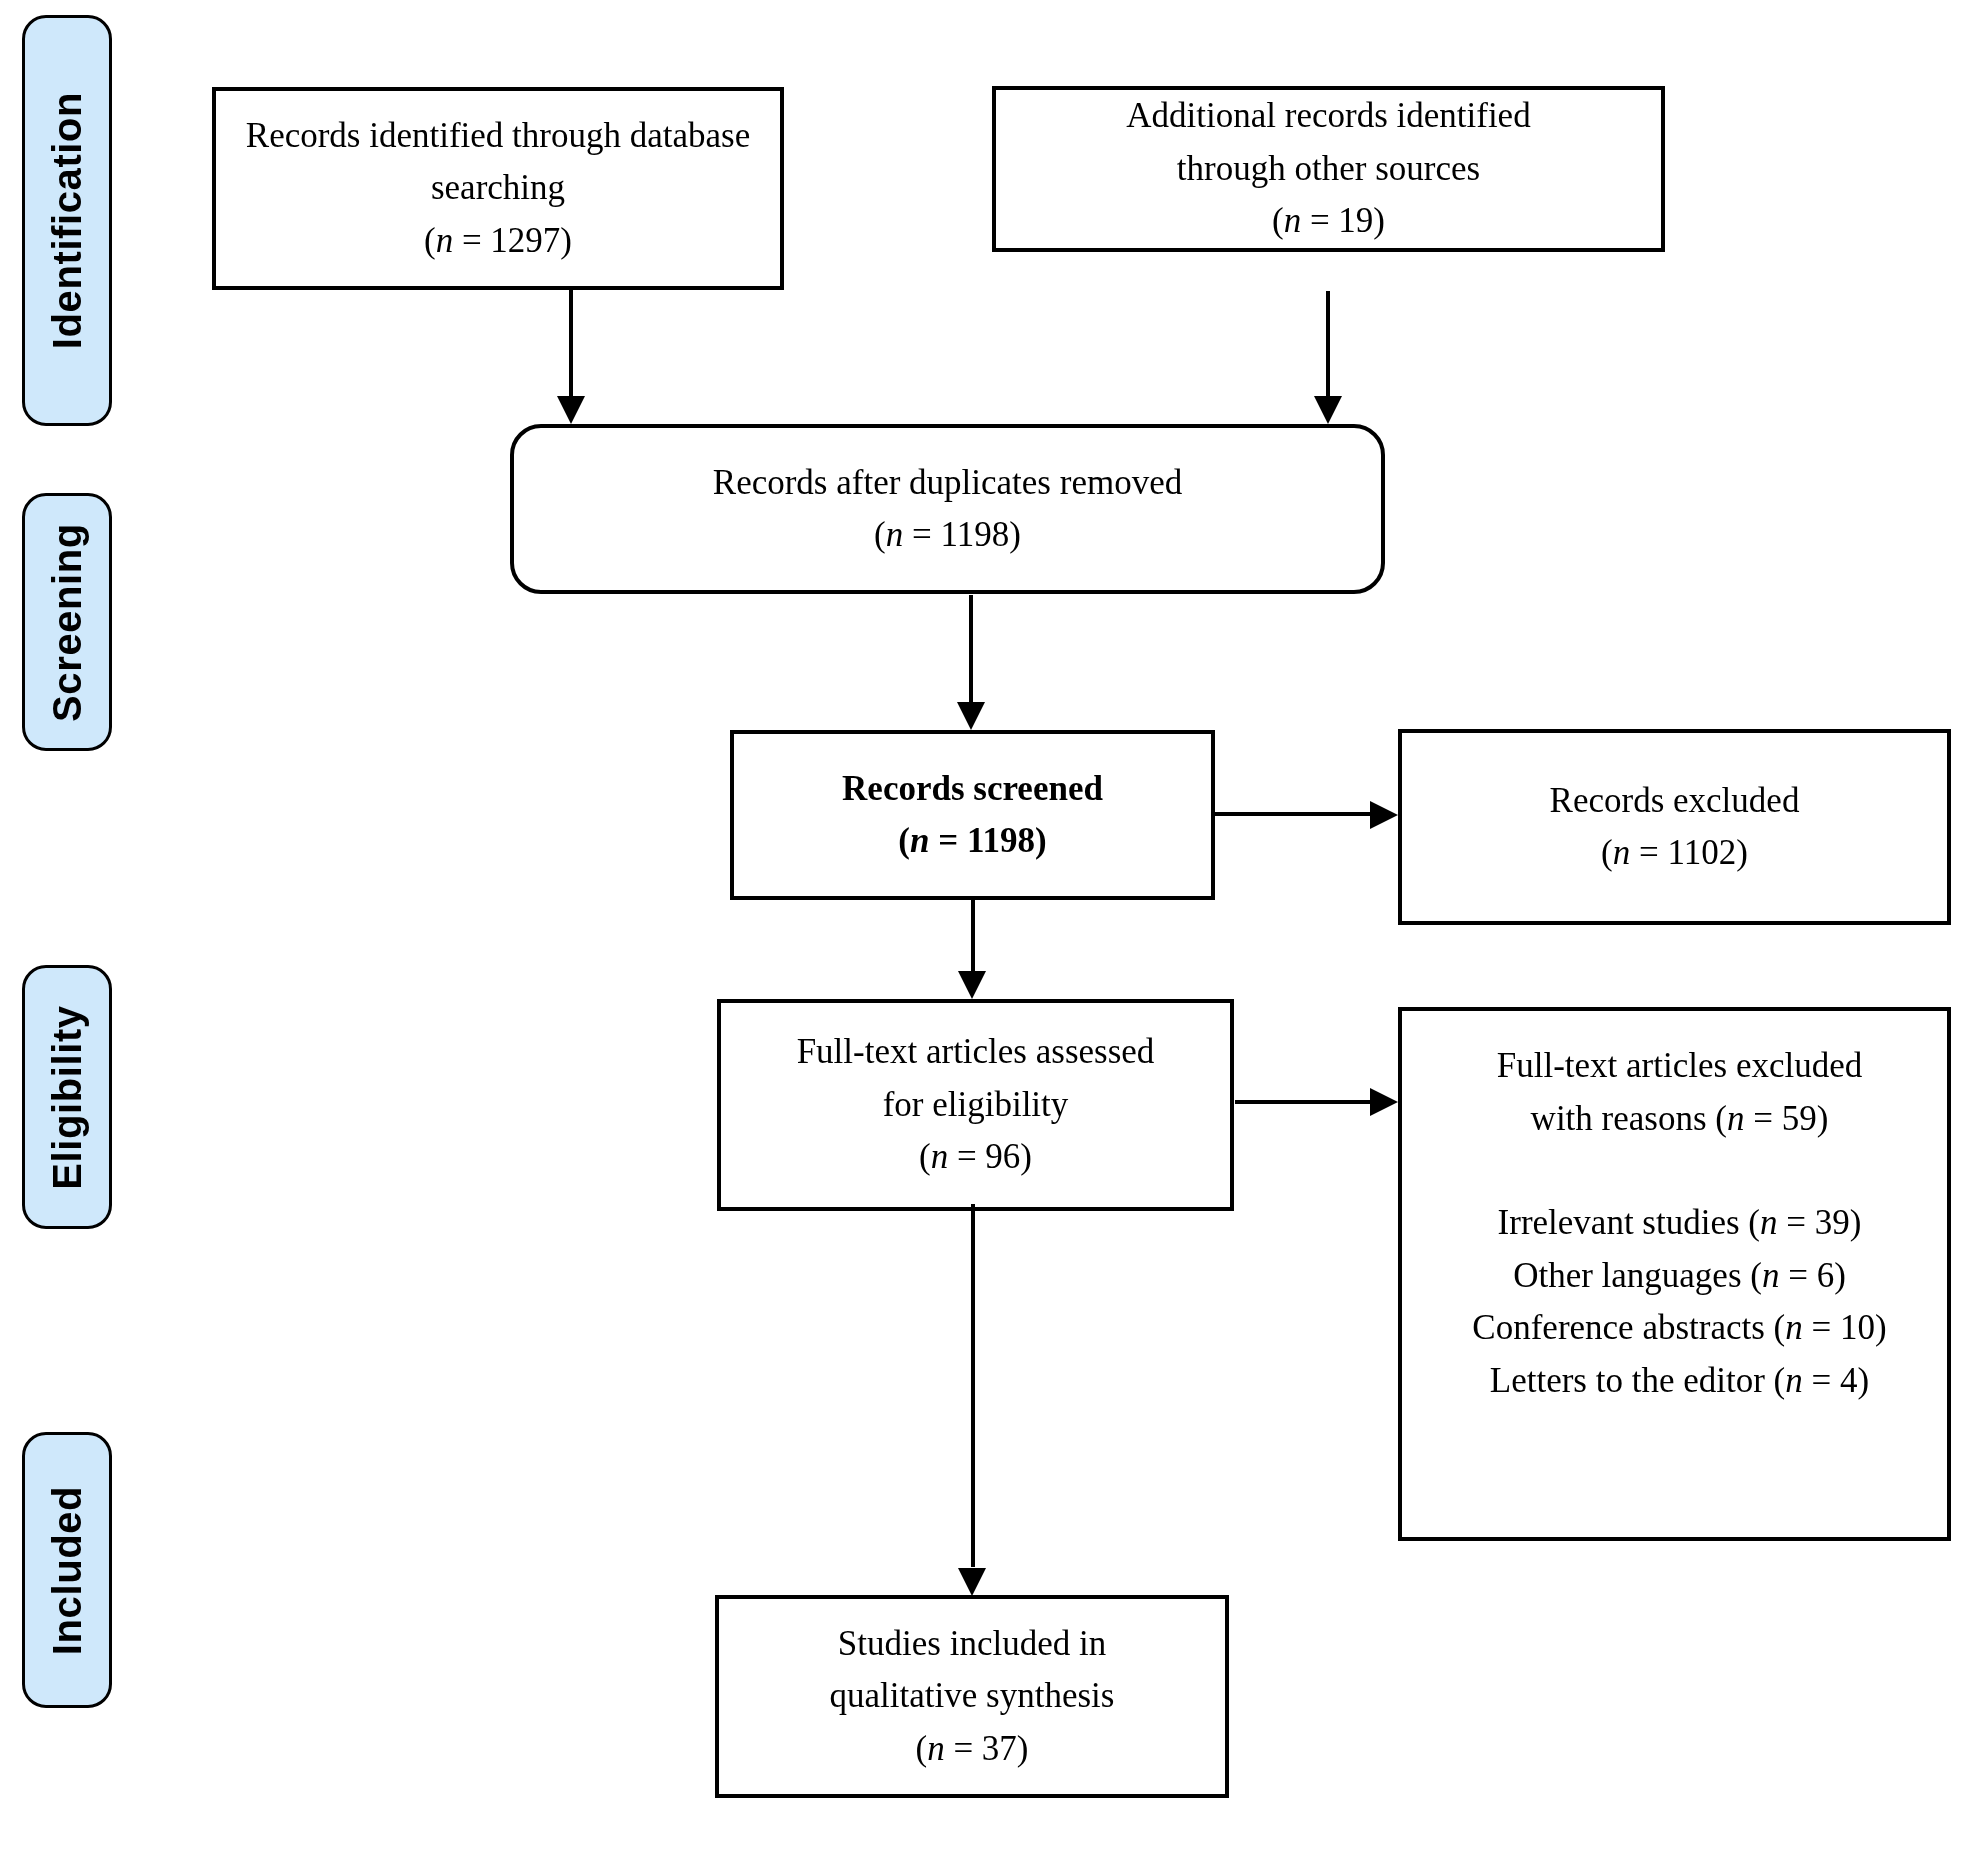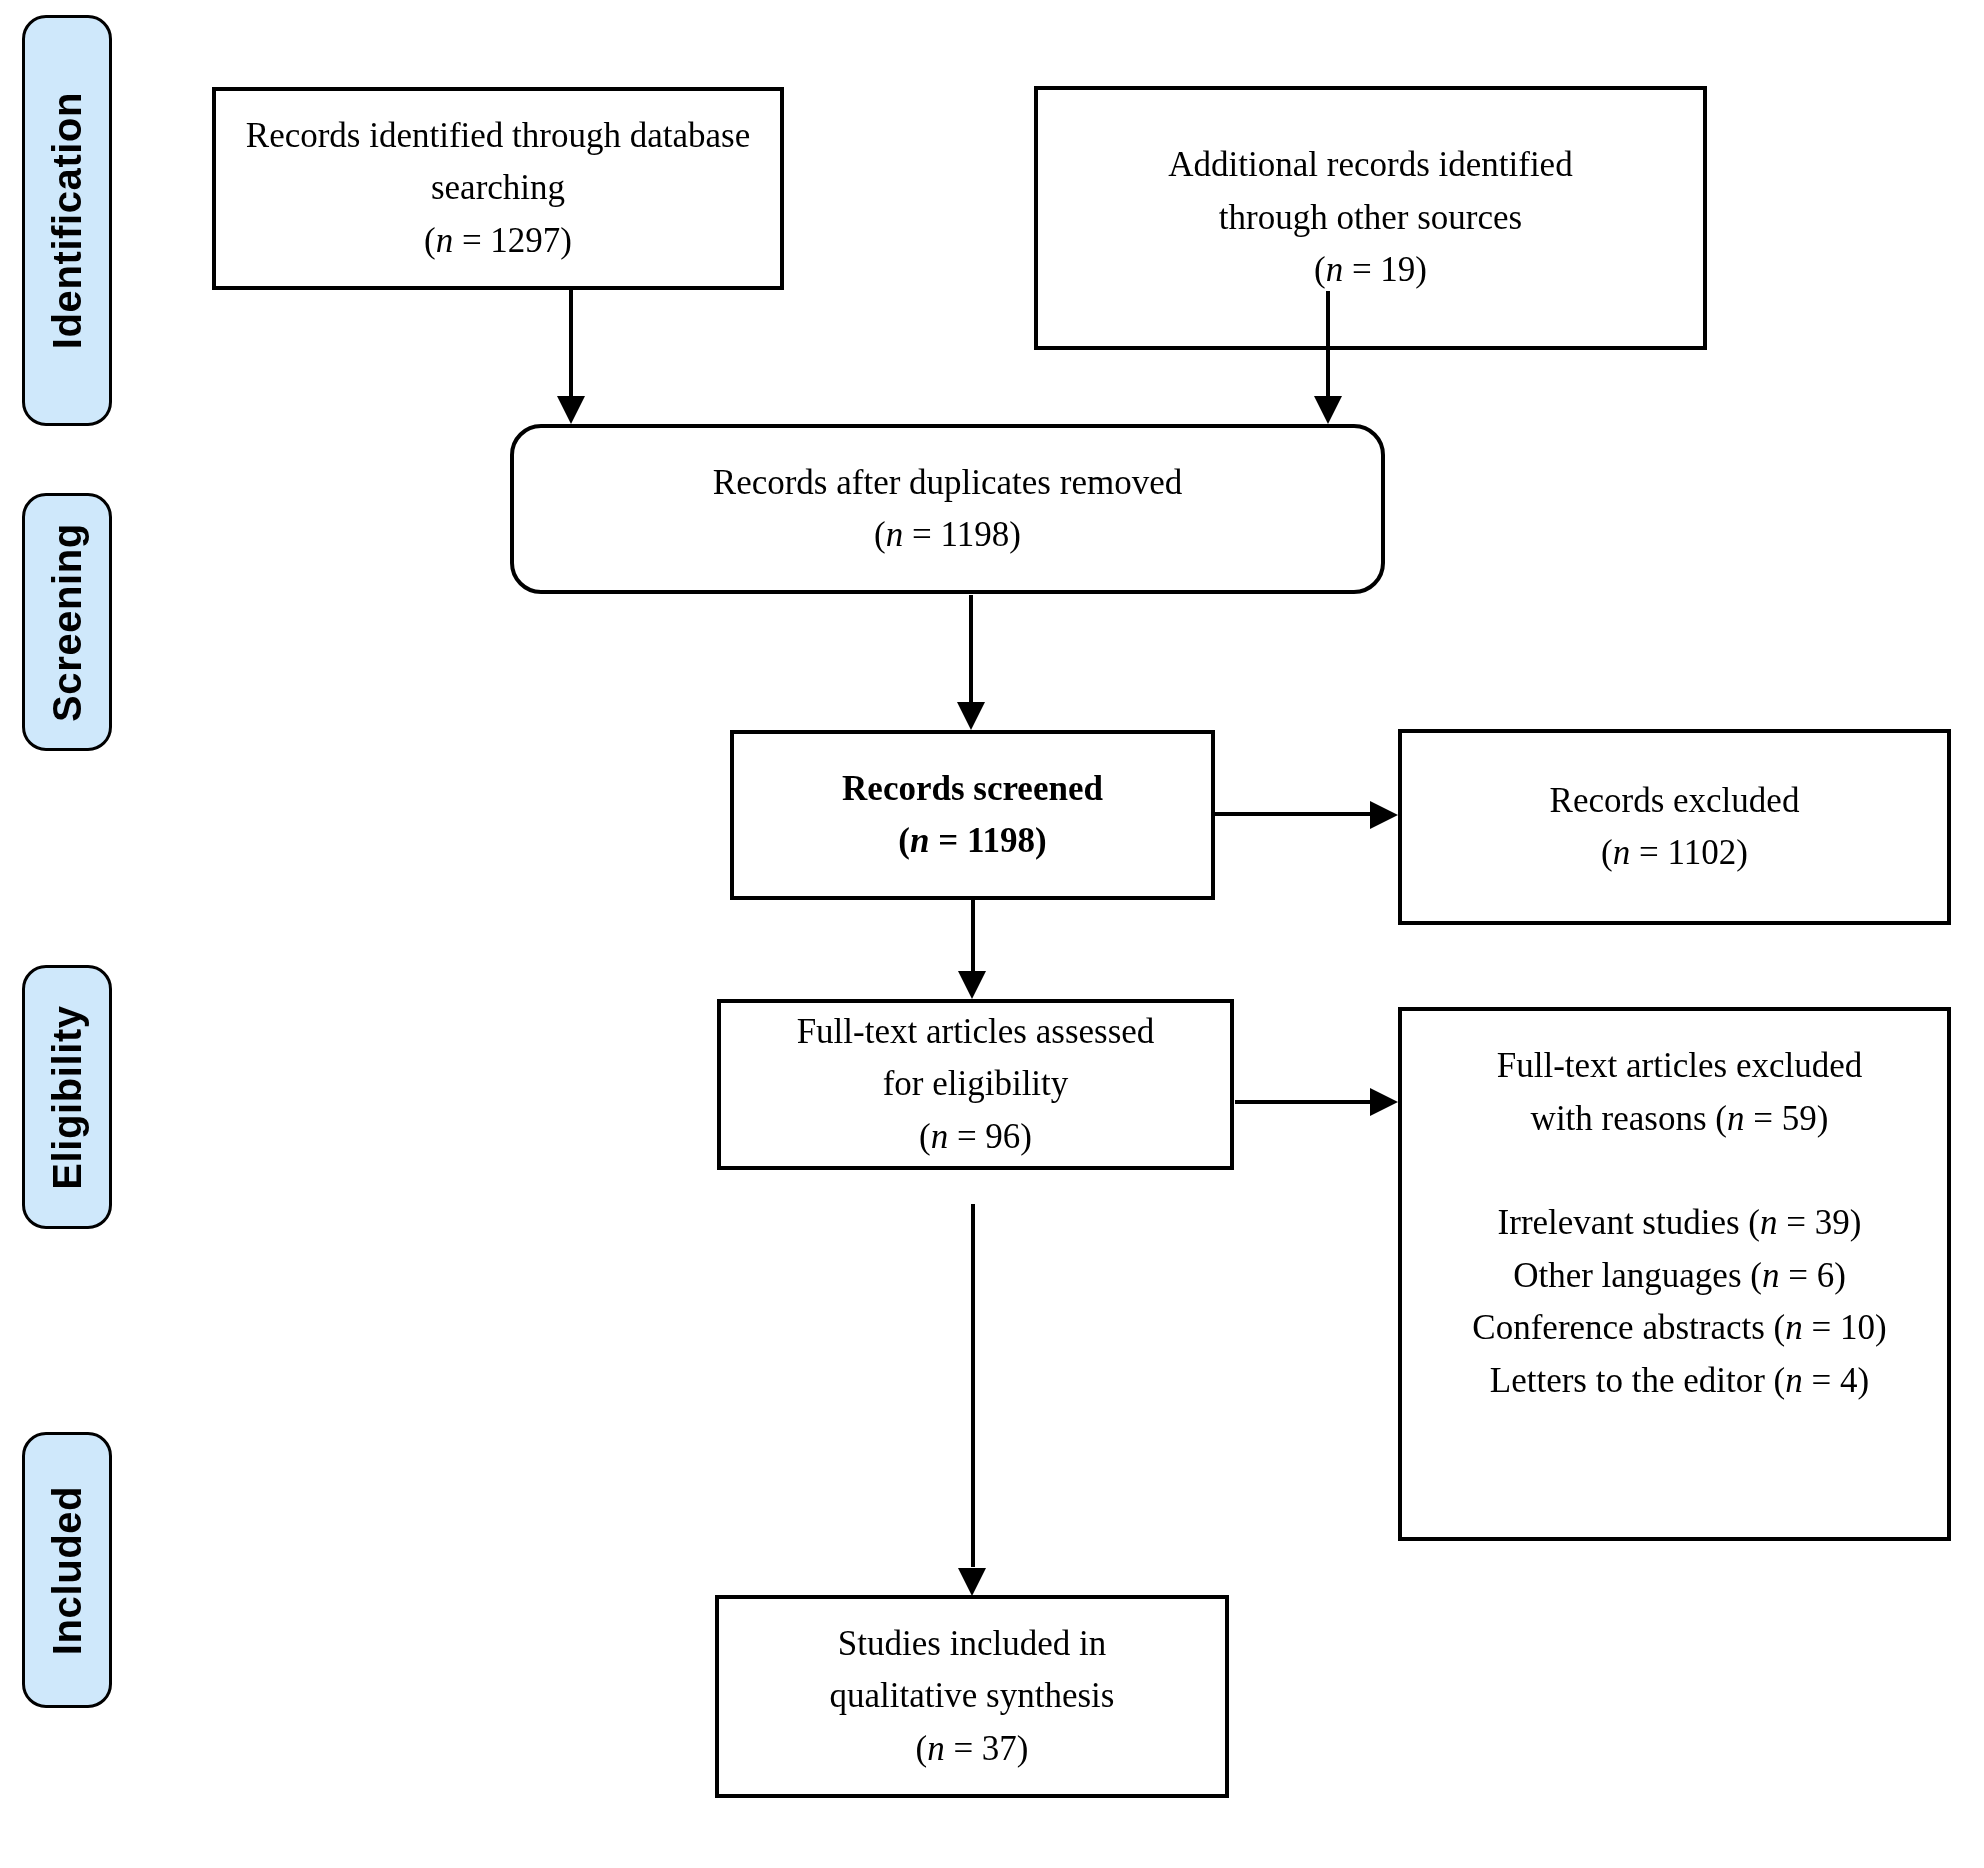--- a/index.html
+++ b/index.html
@@ -82,42 +82,42 @@
   <div class="stage" style="top:1432px;height:276px;">
     <span class="vtext">Included</span>
   </div>
 
   <div class="fbox" style="left:212px;top:87px;width:572px;height:203px;">
     <div>Records identified through database</div>
     <div>searching</div>
     <div>(<i>n</i> = 1297)</div>
   </div>
 
-  <div class="fbox" style="left:992px;top:86px;width:673px;height:264px;margin-left:42px;">
+  <div class="fbox" style="left:992px;top:86px;width:673px;height:166px;">
     <div>Additional records identified</div>
     <div>through other sources</div>
     <div>(<i>n</i> = 19)</div>
   </div>
 
   <div class="fbox" style="left:510px;top:424px;width:875px;height:170px;border-radius:31px;">
     <div>Records after duplicates removed</div>
     <div>(<i>n</i> = 1198)</div>
   </div>
 
   <div class="fbox" style="left:730px;top:730px;width:485px;height:170px;font-weight:bold;">
     <div>Records screened</div>
     <div>(<i>n</i> = 1198)</div>
   </div>
 
   <div class="fbox" style="left:1398px;top:729px;width:553px;height:196px;">
     <div>Records excluded</div>
     <div>(<i>n</i> = 1102)</div>
   </div>
 
-  <div class="fbox" style="left:717px;top:999px;width:517px;height:171px;">
+  <div class="fbox" style="left:717px;top:999px;width:517px;height:212px;">
     <div>Full-text articles assessed</div>
     <div>for eligibility</div>
     <div>(<i>n</i> = 96)</div>
   </div>
 
   <div class="fbox align-left" style="left:1398px;top:1007px;width:553px;height:534px;">
     <div>Full-text articles excluded</div>
     <div><span>with reasons</span> <span>(<i>n</i> = 59)</span></div>
     <div class="spacer-line"></div>
     <div><span>Irrelevant studies</span> <span>(<i>n</i> = 39)</span></div>

